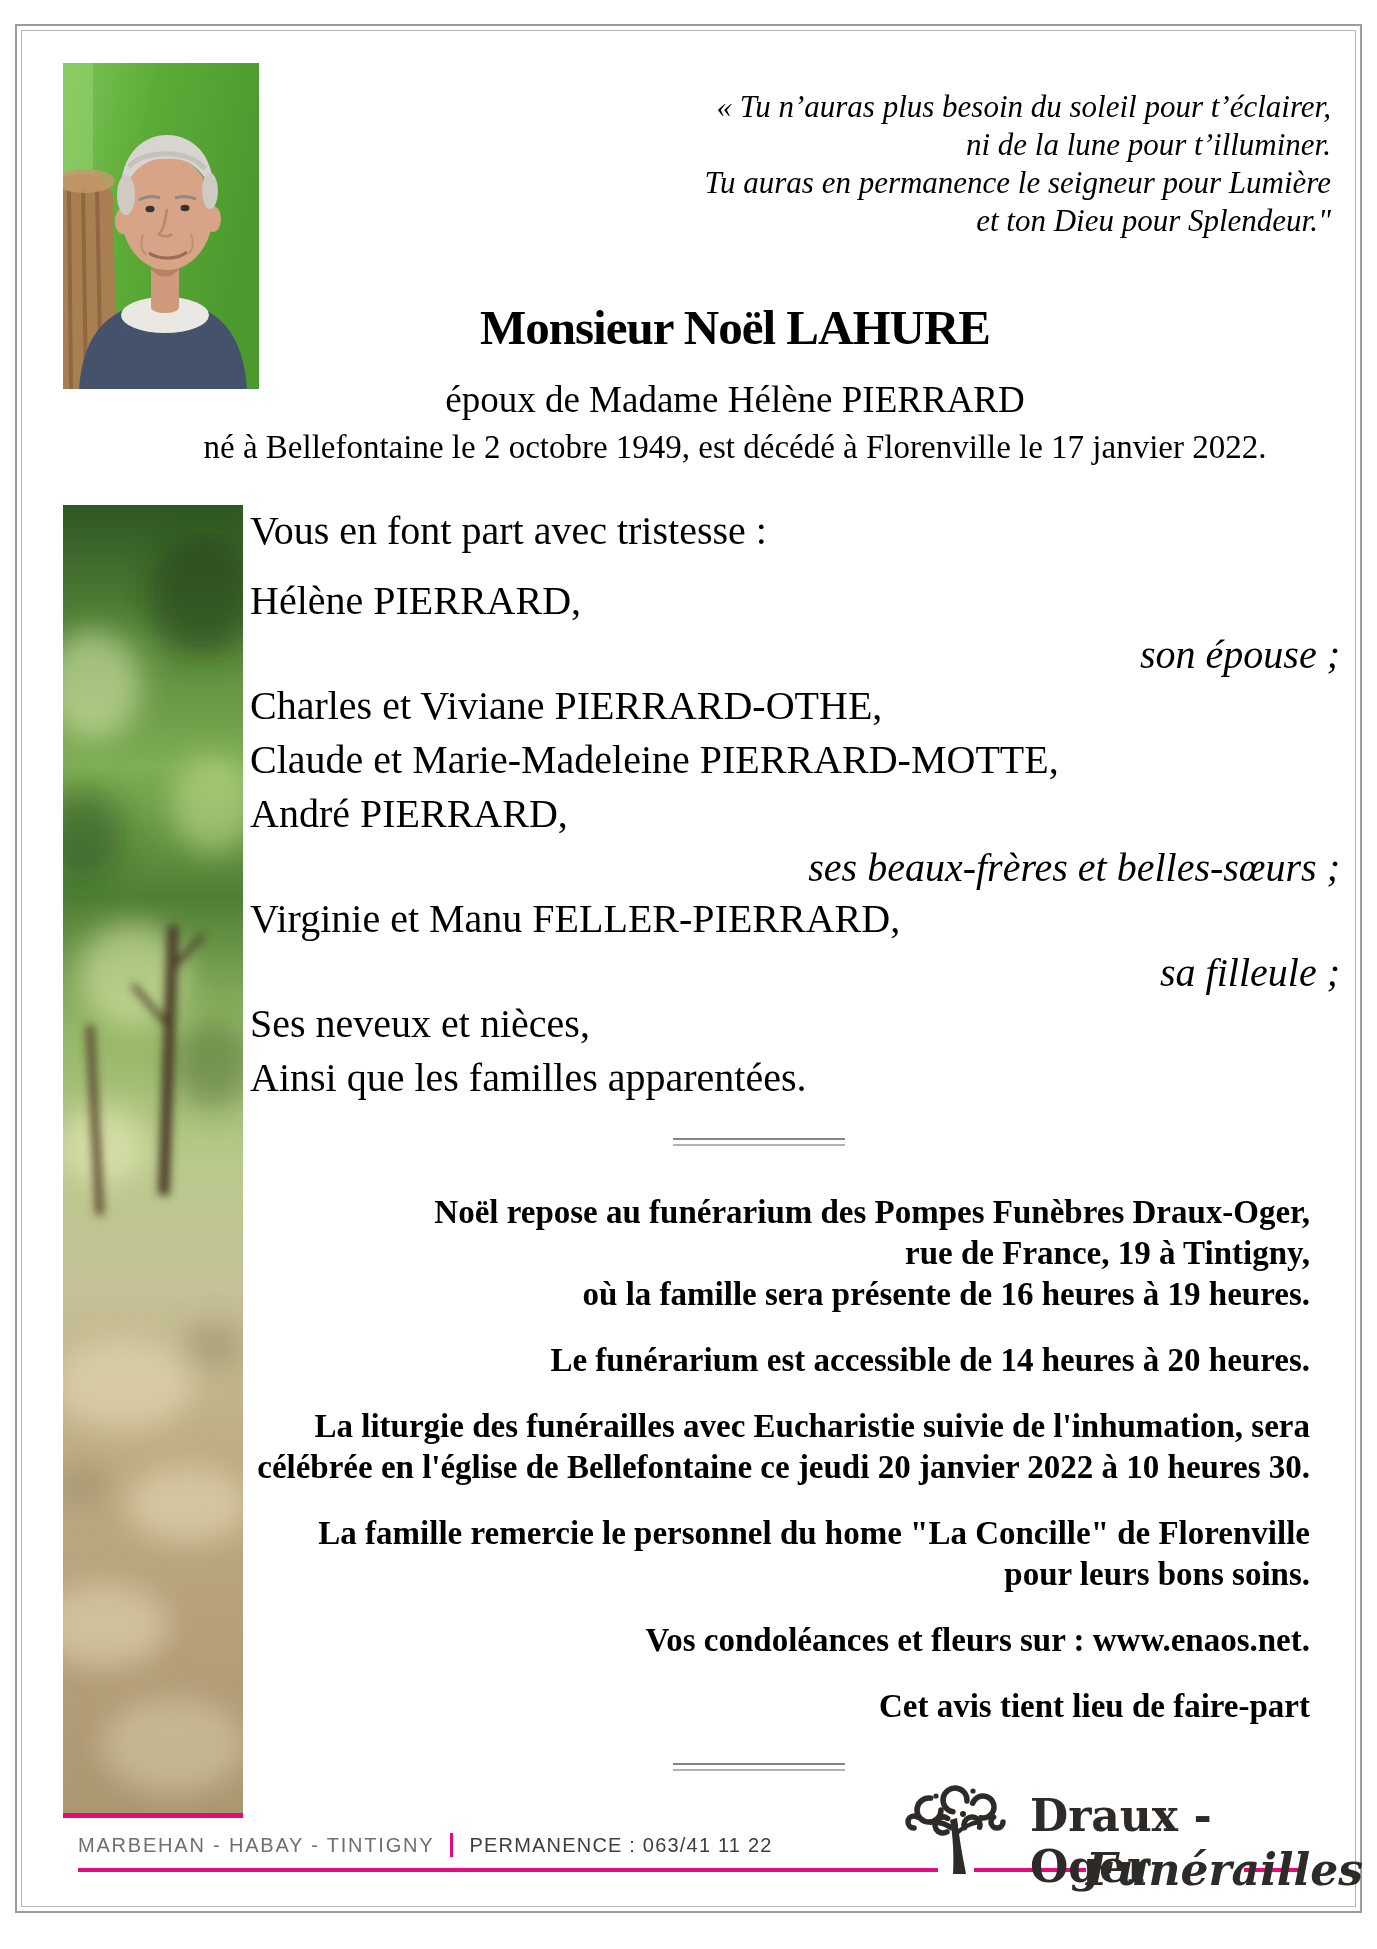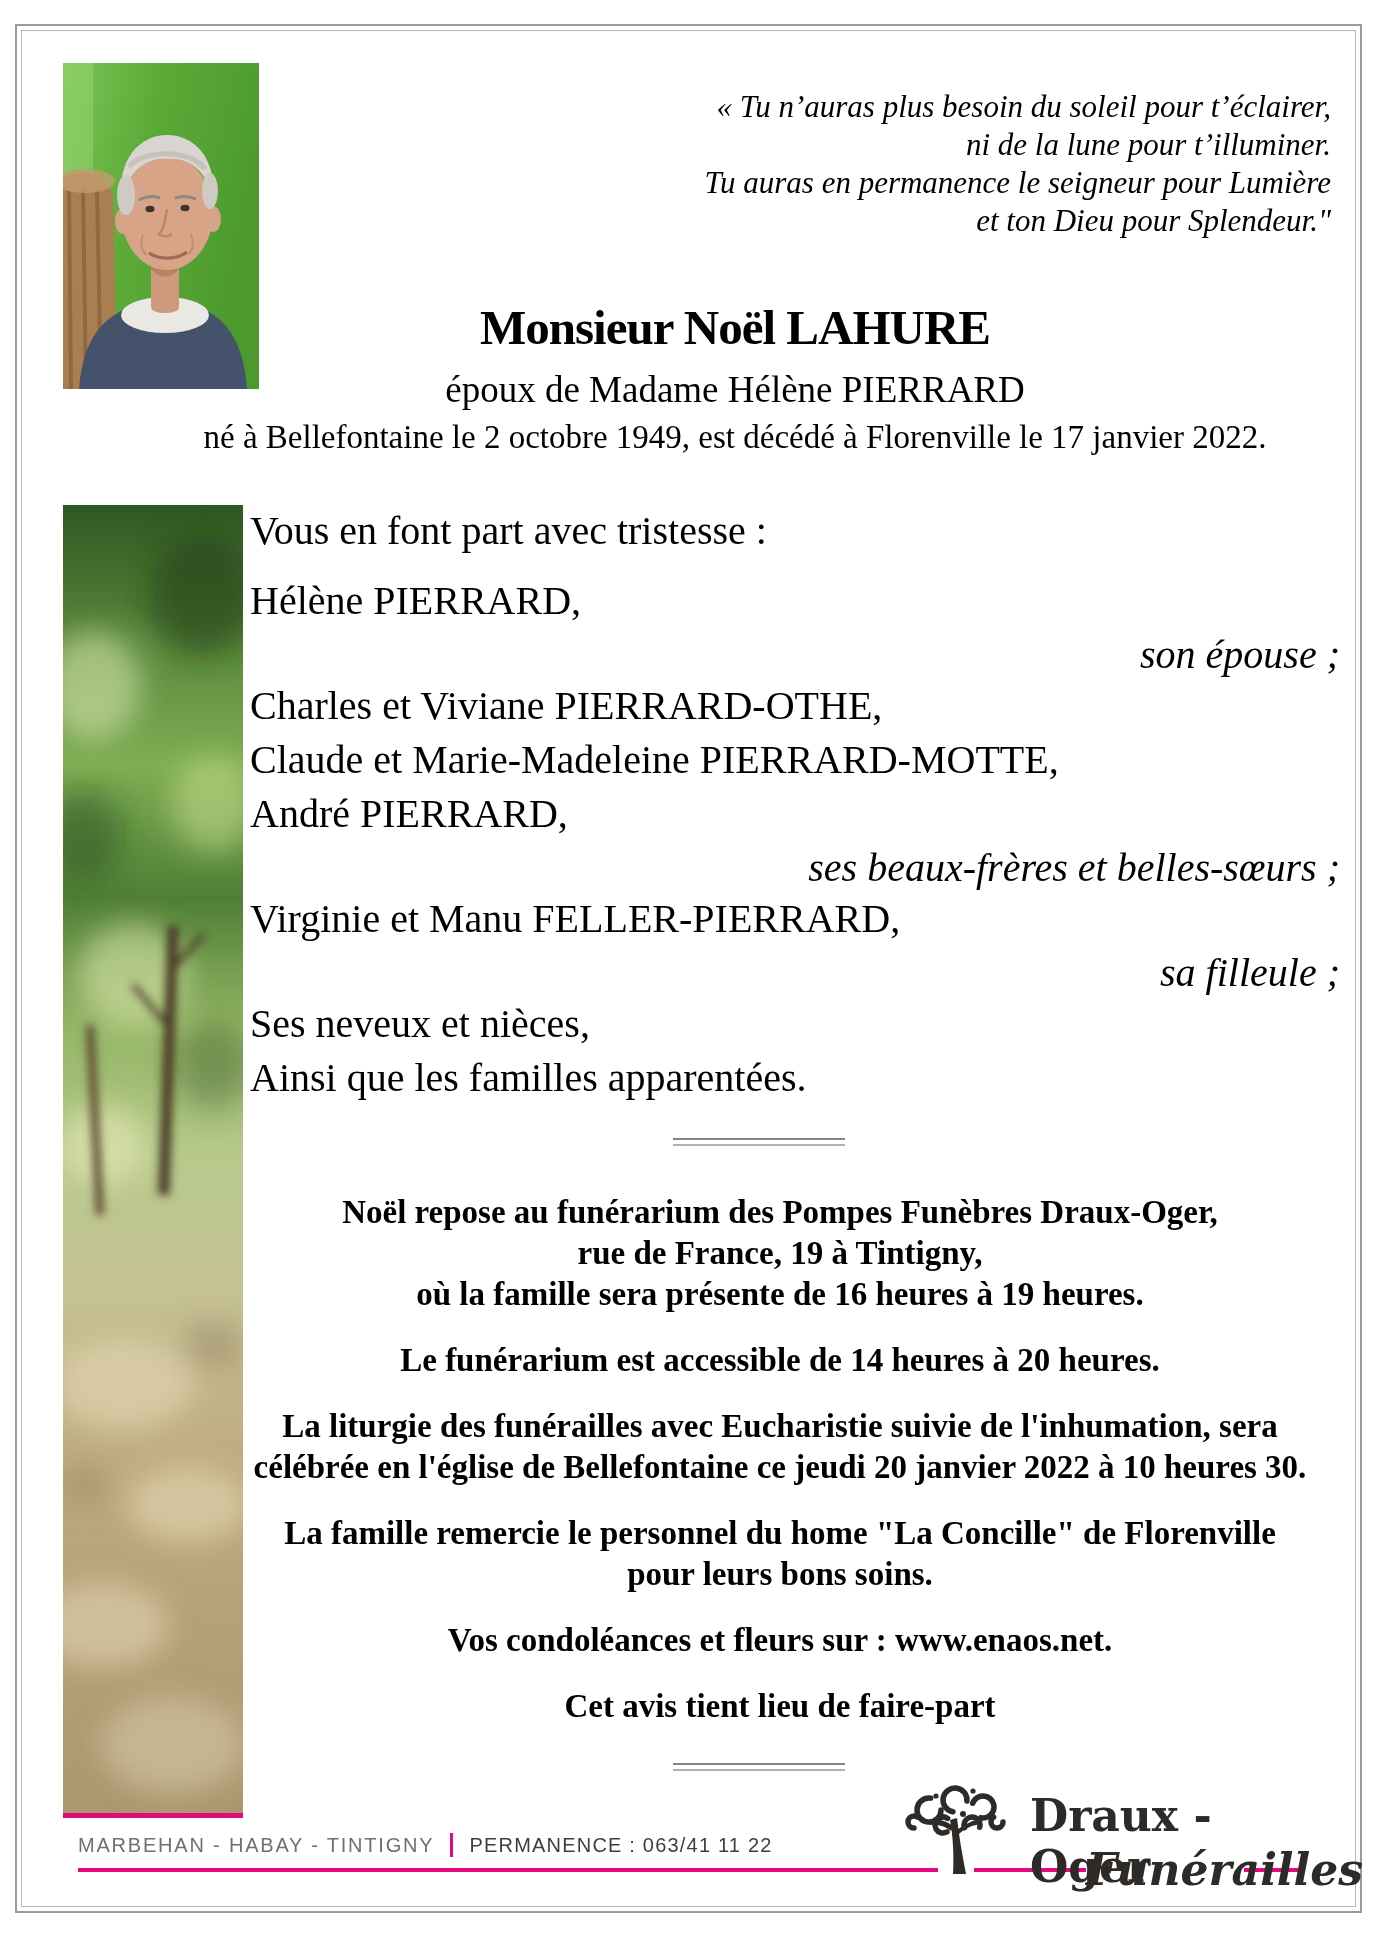--- a/index.html
+++ b/index.html
@@ -15,21 +15,21 @@
   .portrait{position:absolute;left:63px;top:63px;width:196px;height:326px;overflow:hidden;}
   .portrait svg{display:block;}
 
   
   .quote{position:absolute;top:88px;right:46px;width:800px;text-align:right;
     font-style:italic;font-size:31px;line-height:38px;}
 
   
   .header{position:absolute;left:145px;top:294px;width:1180px;text-align:center;}
   .title{font-size:49px;font-weight:bold;letter-spacing:-1px;line-height:68px;}
-  .spouse{font-size:37px;line-height:44px;margin-top:6px;}
+  .spouse{font-size:37px;line-height:44px;margin-top:16px;}
   .life{font-size:33px;line-height:40px;margin-top:5px;}
 
   
   .forest{position:absolute;left:63px;top:505px;width:180px;height:1308px;
     border-bottom:5px solid #e5097f;overflow:hidden;}
   .forest svg{display:block;}
 
   
   .family{position:absolute;left:250px;top:512px;width:1090px;font-size:40px;line-height:38px;}
   .family .intro{margin-bottom:32px;}
@@ -38,21 +38,21 @@
 
   
   .divider{position:absolute;left:673px;width:172px;height:4px;
     border-top:2px solid #858585;border-bottom:2px solid #b2b2b2;}
   .divider-1{top:1138px;}
   .divider-2{top:1763px;}
 
   
   .details{position:absolute;left:250px;top:1192px;width:1060px;text-align:center;
     font-weight:bold;font-size:33px;line-height:41px;}
-  .details .para{margin-bottom:25px;}
+  .details .para{margin-bottom:25px;text-align:right;}
 
   
   .footer-left{position:absolute;left:78px;top:1833px;display:flex;align-items:center;
     font-family:"Liberation Sans", sans-serif;font-size:20px;text-align:center;}
   .footer-left .loc{color:#6f6f6f;letter-spacing:1.8px;}
   .footer-left .sep{width:3px;height:24px;background:#e5097f;margin:0 16px;}
   .footer-left .perm{color:#3e3e3e;letter-spacing:1.2px;}
 
   .pink-line{position:absolute;top:1868px;height:4px;background:#e5097f;}
   .pink-seg-1{left:78px;width:860px;}

